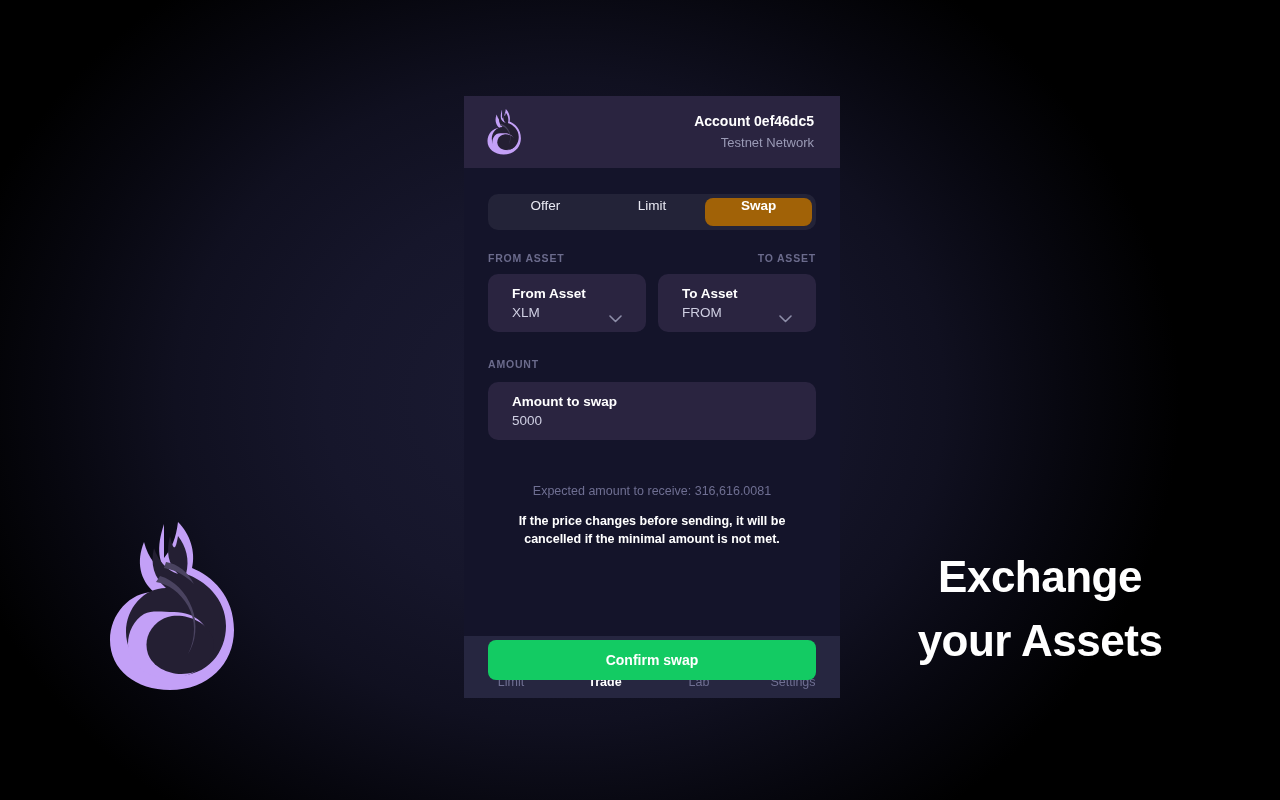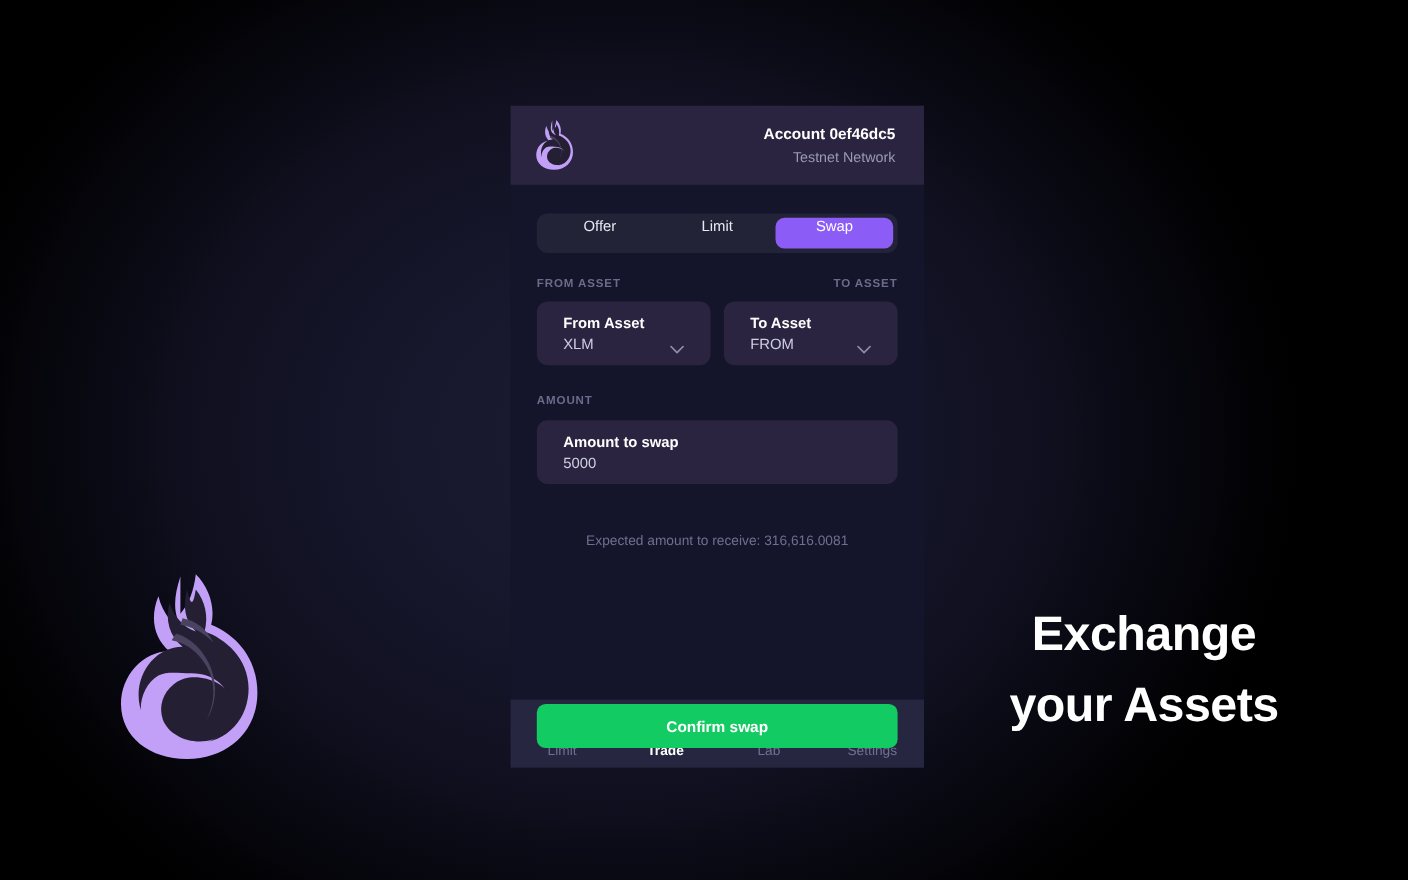--- a/index.html
+++ b/index.html
@@ -95,23 +95,23 @@
     display: flex;
     align-items: flex-start;
     justify-content: center;
     border-radius: 8px;
     font-size: 13.5px;
     color: #e8e8f2;
     cursor: pointer;
     user-select: none;
   }
   .tab.active {
-    background: #8b5cf6;
-    color: #ffffff;
-    font-weight: normal;
+    background: #a16207;
+    color: #ffffff;
+    font-weight: bold;
   }
 
   
   .label-row {
     display: flex;
     justify-content: space-between;
     margin-top: 22px;
     margin-bottom: 10px;
   }
   .field-label {
@@ -308,20 +308,25 @@
 
       <div class="label-solo">
         <span class="field-label">AMOUNT</span>
       </div>
       <div class="amount-card">
         <span class="ac-title">Amount to swap</span>
         <span class="ac-value">5000</span>
       </div>
 
       <div class="expected">Expected amount to receive: 316,616.0081</div>
+      <div class="warning">
+        <span>If the price changes before sending, it will be</span>
+        <br>
+        <span>cancelled if the minimal amount is not met.</span>
+      </div>
 
       <button class="confirm-btn">Confirm swap</button>
     </div>
 
     <div class="bottom-nav">
 
       <div class="nav-item">
         <span class="nav-icon">
           <svg viewBox="0 0 24 24" width="24" height="24" aria-hidden="true">
             <rect x="2.5" y="5.5" width="19" height="13" rx="2.5" fill="none" stroke="#8d8da8" stroke-width="1.6"></rect>

